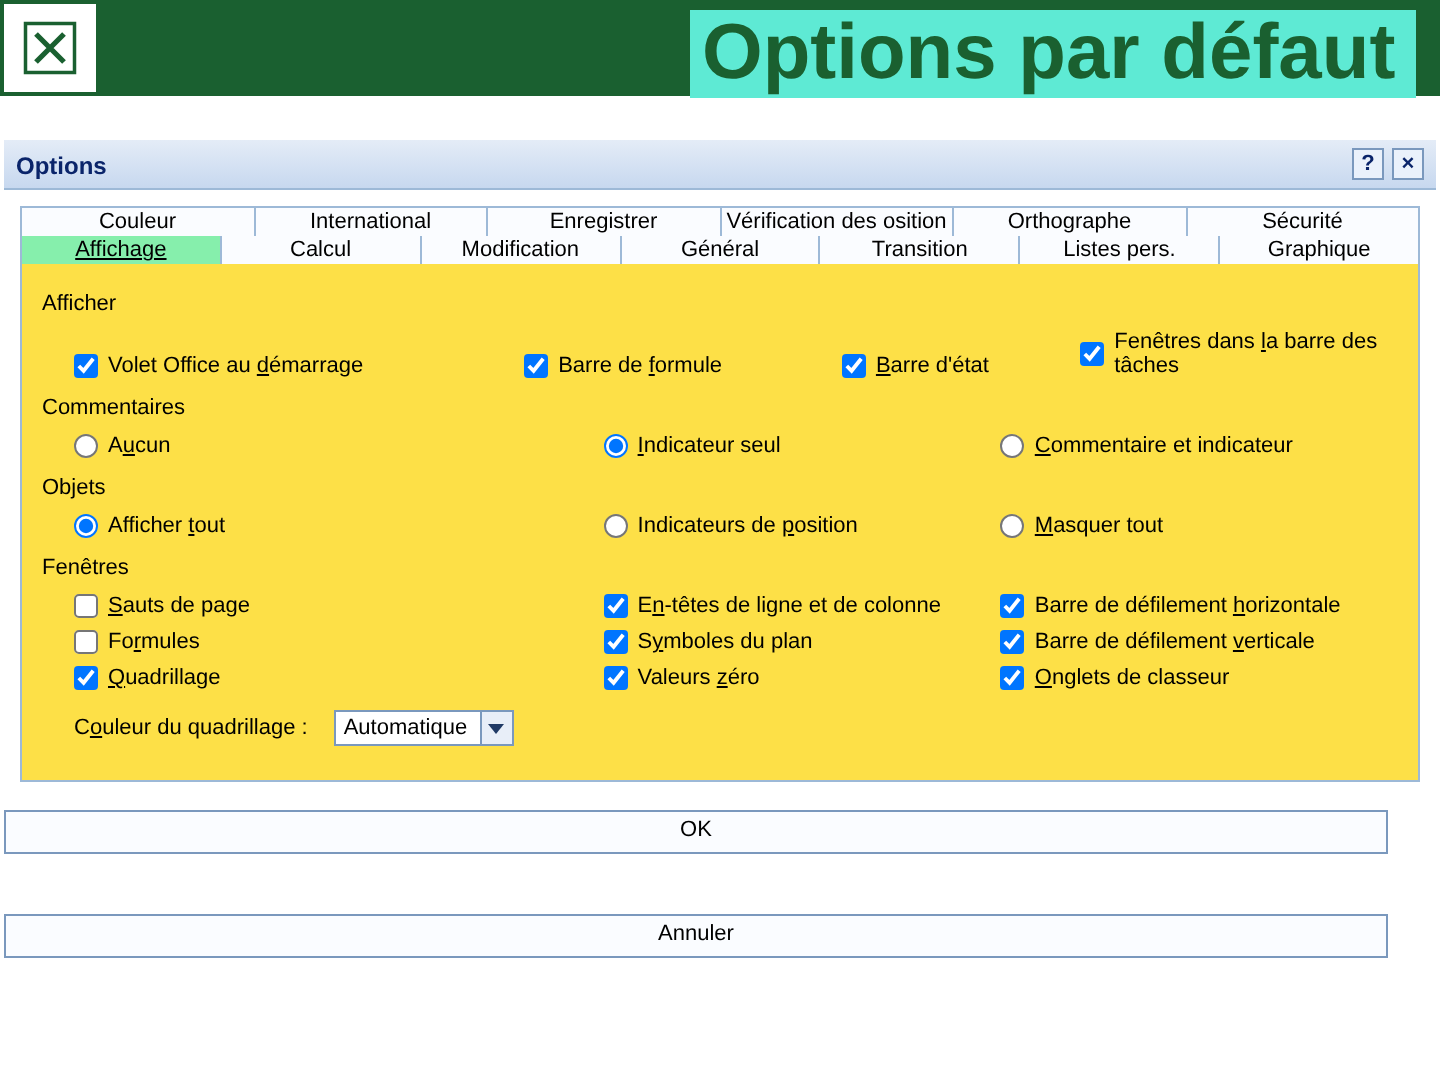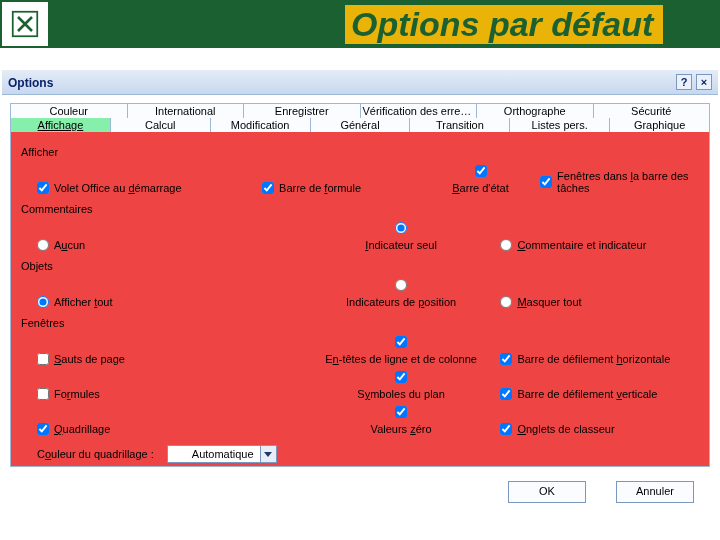--- a/index.html
+++ b/index.html
@@ -2,58 +2,58 @@
 <html><head>
 <meta charset="utf-8">
 <style>
   * { box-sizing: border-box; margin: 0; padding: 0; }
   body { font-family: Tahoma, Arial, sans-serif; font-size: 11px; background: #fff; width: 720px; height: 540px; overflow: hidden; }
 
   .header { display: flex; align-items: stretch; height: 50px; }
   .header-icon-box { width: 50px; height: 48px; border: 2px solid #1a6030; display: flex; align-items: center; justify-content: center; background:#fff; }
   .header-icon-box svg { width: 28px; height: 28px; }
   .header-bar { flex: 1; background: #1a6030; height: 48px; margin-left: 0; }
-  .header-title { position: absolute; left: 345px; top: 5px; font-size: 34px; font-weight: bold; color: #1a6030; background:#eab308; padding-left:6px; padding-right:10px; font-family: Verdana, Arial, sans-serif; font-style: italic;}
+  .header-title { position: absolute; left: 345px; top: 5px; font-size: 39px; font-weight: bold; color: #1a6030; background:#5eead4; padding-left:6px; padding-right:10px; font-family: Verdana, Arial, sans-serif;}
   .header-bar-cover { position:absolute; left:50px; top:0; height:48px; width:290px; background:#1a6030;}
   
   .dialog { margin: 20px 2px 0 2px; border: 0; }
   .dialog-titlebar { background: linear-gradient(#e4ecf7,#c7d8ef); color: #0a246a; font-weight: bold; font-size: 12px; padding: 4px 6px; display: flex; justify-content: space-between; align-items: flex-end; border-bottom:1px solid #9db9d7;}
   .dialog-titlebar .t-right { display: flex; gap: 4px; }
   .tb-btn { width:16px; height:16px; display:flex; align-items:center; justify-content:center; font-weight:bold; border:1px solid #7a98bd; background:#eaf1fb; cursor:pointer; font-size:11px;}
   
   .tabs-wrap { padding: 8px 8px 0 8px; }
   .tab-row { display: flex; }
   .tab { flex: 1; text-align: center; padding: 1px 2px; border: 1px solid #9db9d7; border-bottom: none; background: #fafcff; font-size: 11px; cursor: pointer; white-space:nowrap; overflow:hidden; text-overflow:ellipsis;}
   .tab + .tab { border-left: none; }
   .tab-row.second .tab { border-top: none; }
   .tab.active { background: #86efac; font-weight:normal; }
   .tab.active span { text-decoration: underline; }
-  .tab-body { border: 1px solid #9db9d7; border-top: none; padding: 8px 10px 0 10px; background:#ef4444; }
+  .tab-body { border: 1px solid #9db9d7; border-top: none; padding: 8px 10px 14px 10px; background:#fde047; }
 
   .section-label { font-size: 11px; color: #000; margin: 6px 0 4px 0; }
   .opt-row { display: flex; flex-wrap: wrap; gap: 0; }
   .opt-cell { display: flex; align-items: center; gap: 5px; padding: 3px 0; }
   .c3 .opt-cell:nth-child(1){ width:40%; }
-  .c3 .opt-cell:nth-child(2){ width:30%;flex-direction:column; }
+  .c3 .opt-cell:nth-child(2){ width:30%; }
   .c3 .opt-cell:nth-child(3){ width:30%; }
   .c4b .opt-cell:nth-child(1){ width:34%; }
   .c4b .opt-cell:nth-child(2){ width:24%; }
-  .c4b .opt-cell:nth-child(3){ width:18%;flex-direction:column; }
+  .c4b .opt-cell:nth-child(3){ width:18%; }
   .c4b .opt-cell:nth-child(4){ width:24%; }
   .indent { padding-left: 16px; align-items: flex-end; }
   .u { text-decoration: underline; }
   input[type=checkbox], input[type=radio] { width:12px; height:12px; }
   label { cursor: pointer; }
   
   .combo { display:inline-flex; border:1px solid #7a98bd; height:18px; align-items:center; background:#fff; margin-left:6px;}
   .combo .arrow { width:16px; height:16px; border-left:1px solid #7a98bd; display:flex; align-items:center; justify-content:center; background:#e8eef8;}
   .combo .arrow::after { content:""; border-left:4px solid transparent; border-right:4px solid transparent; border-top:5px solid #203a66;}
   .combo-label { margin-right:2px; }
 
-  .dlg-buttons { display:flex; justify-content:flex-end; gap:30px; padding: 14px 24px 0 0;}
+  .dlg-buttons { display:flex; justify-content:flex-end; gap:30px; padding: 14px 24px 0 0; flex-direction: column;}
   .btn { min-width:78px; height:22px; border:1px solid #7a98bd; background:#fafcff; text-align:center; padding:3px 10px; cursor:pointer; font-size:11px;}
 </style>
 </head>
 <body>
 
 <div class="header">
   <div class="header-icon-box">
     <svg viewBox="0 0 32 32">
         <rect x="2" y="2" width="28" height="28" fill="none" stroke="#1a6030" stroke-width="2"></rect>
         <path d="M8 8 L24 24 M24 8 L8 24" stroke="#1a6030" stroke-width="3" fill="none"></path>
@@ -71,21 +71,21 @@
       <div class="tb-btn">?</div>
       <div class="tb-btn">×</div>
     </div>
   </div>
 
   <div class="tabs-wrap">
     <div class="tab-row first">
       <div class="tab"><span>Couleur</span></div>
       <div class="tab"><span>International</span></div>
       <div class="tab"><span>Enregistrer</span></div>
-      <div class="tab"><span>Vérification des erreurs</span></div>
+      <div class="tab"><span>Vérification des osition</span></div>
       <div class="tab"><span>Orthographe</span></div>
       <div class="tab"><span>Sécurité</span></div>
     </div>
     <div class="tab-row second">
       <div class="tab active"><span>Affichage</span></div>
       <div class="tab"><span>Calcul</span></div>
       <div class="tab"><span>Modification</span></div>
       <div class="tab"><span>Général</span></div>
       <div class="tab"><span>Transition</span></div>
       <div class="tab"><span>Listes pers.</span></div>
@@ -187,21 +187,21 @@
         <div class="opt-cell">
             <input type="checkbox" checked="" style="">
             <label><span class="u">O</span>nglets de classeur</label>
           </div>
       </div>
 
       <div class="opt-row indent" style="margin-top:4px;">
         <div class="opt-cell">
           <label class="combo-label">C<span class="u">o</span>uleur du quadrillage :</label>
           <div class="combo">
-            <span style="padding:0 6px 0 4px;margin-left:20px;">Automatique</span>
+            <span style="padding:0 6px 0 4px;">Automatique</span>
             <div class="arrow"></div>
           </div>
         </div>
       </div>
 
     </div>
   </div>
 
   <div class="dlg-buttons">
     <div class="btn">OK</div>

